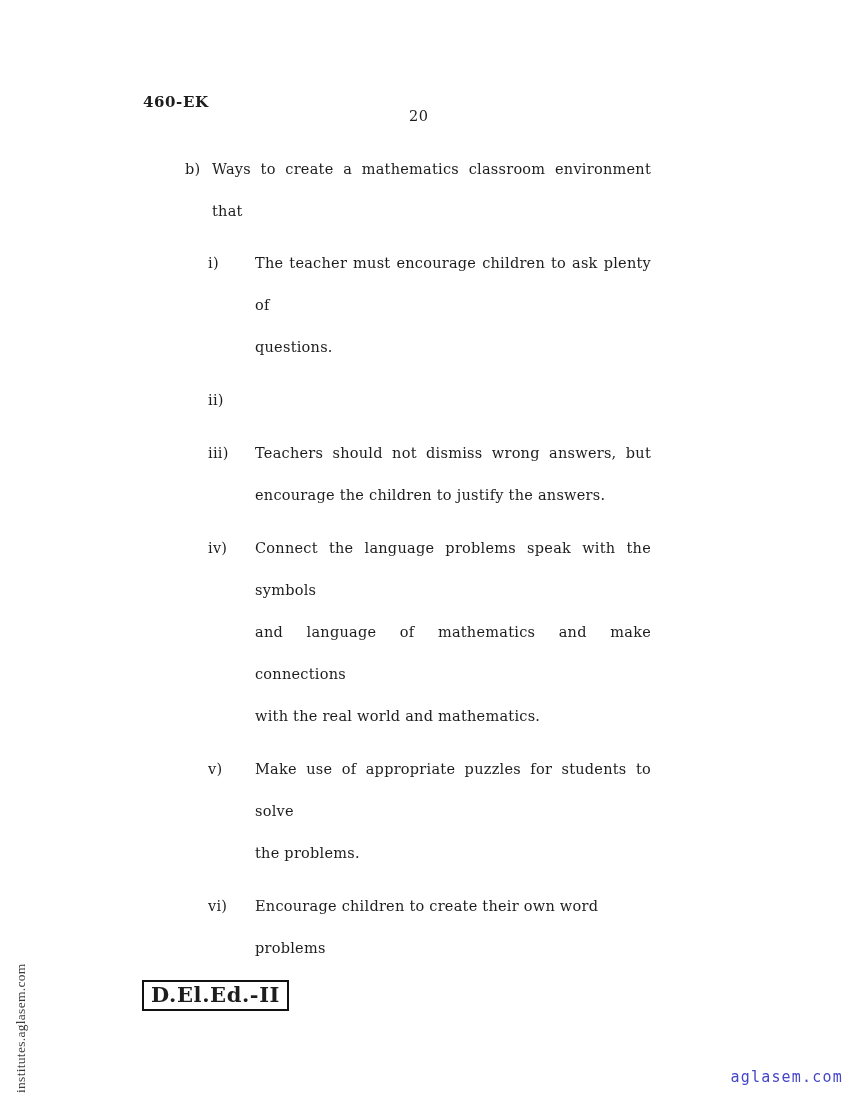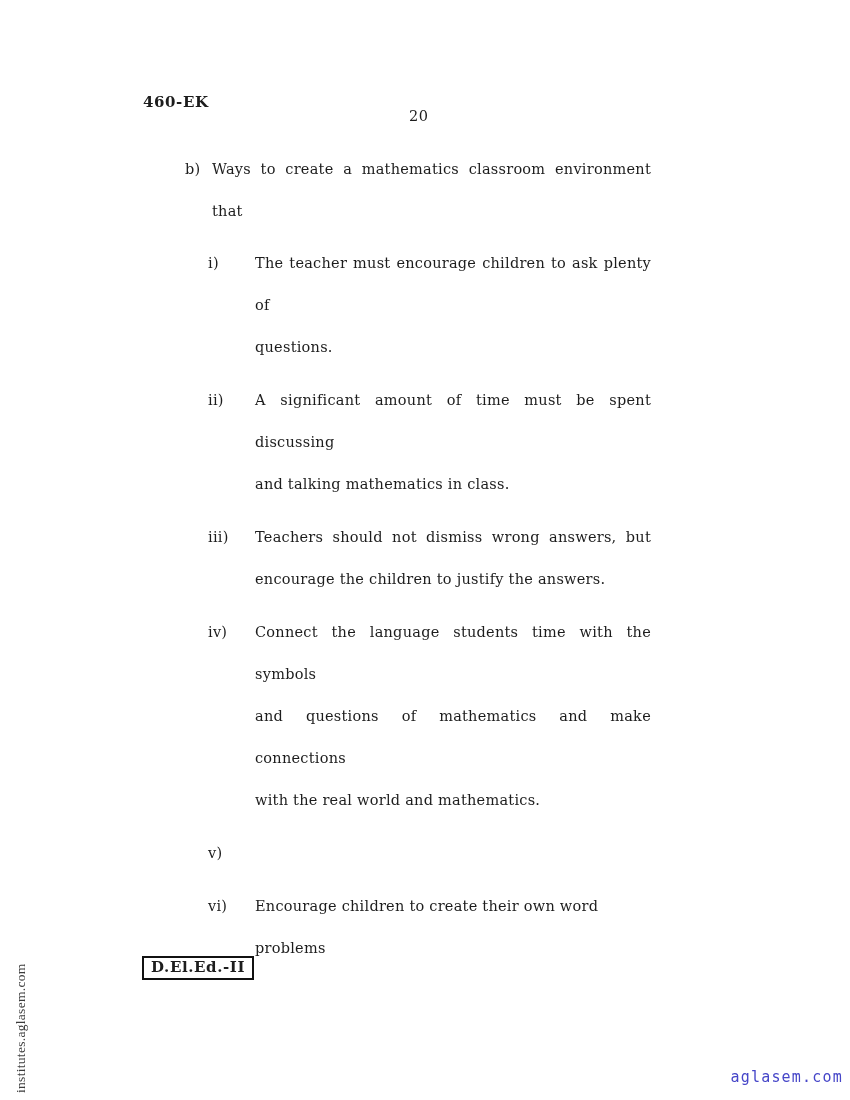--- a/index.html
+++ b/index.html
@@ -72,24 +72,24 @@
     text-align: justify;
     text-align-last: justify;
   }
   .lline {
     text-align: left;
   }
   
   .footer-box {
     position: absolute;
     left: 142px;
-    top: 956px;
+    top: 980px;
     border: 2px solid #111111;
     padding: 0px 7px 2px 7px;
-    font-size: 15px;
+    font-size: 21px;
     font-weight: bold;
     letter-spacing: 0.6px;
   }
   
   .wm-left {
     position: absolute;
     left: 13px;
     top: 1093px;
     transform: rotate(-90deg);
     transform-origin: 0 0;
@@ -132,45 +132,45 @@
       <div class="point">
         <span class="point-num">i)</span>
         <div class="point-text">
           <div class="jline">The teacher must encourage children to ask plenty of</div>
           <div class="lline">questions.</div>
         </div>
       </div>
 
       <div class="point">
         <span class="point-num">ii)</span>
-        <div class="point-text">
-          <div class="jline">A significant amount of time must be spent discussing</div>
-          <div class="lline">and talking mathematics in class.</div>
-        </div>
       </div>
 
       <div class="point">
         <span class="point-num">iii)</span>
         <div class="point-text">
           <div class="jline">Teachers should not dismiss wrong answers, but</div>
           <div class="lline">encourage the children to justify the answers.</div>
         </div>
       </div>
 
       <div class="point">
         <span class="point-num">iv)</span>
         <div class="point-text">
-          <div class="jline">Connect the language students time with the symbols</div>
-          <div class="jline">and questions of mathematics and make connections</div>
+          <div class="jline">Connect the language problems speak with the symbols</div>
+          <div class="jline">and language of mathematics and make connections</div>
           <div class="lline">with the real world and mathematics.</div>
         </div>
       </div>
 
       <div class="point">
         <span class="point-num">v)</span>
+        <div class="point-text">
+          <div class="jline">Make use of appropriate puzzles for students to solve</div>
+          <div class="lline">the problems.</div>
+        </div>
       </div>
 
       <div class="point">
         <span class="point-num">vi)</span>
         <div class="point-text">
           <div class="lline">Encourage children to create their own word problems</div>
         </div>
       </div>
 
     </div>

